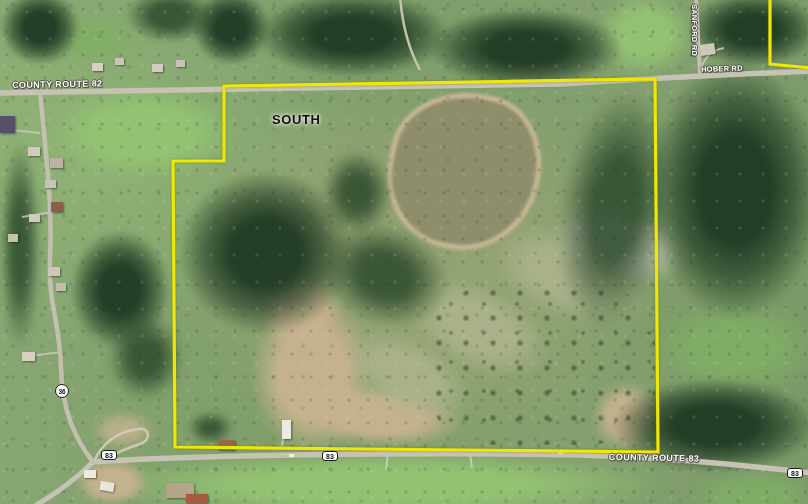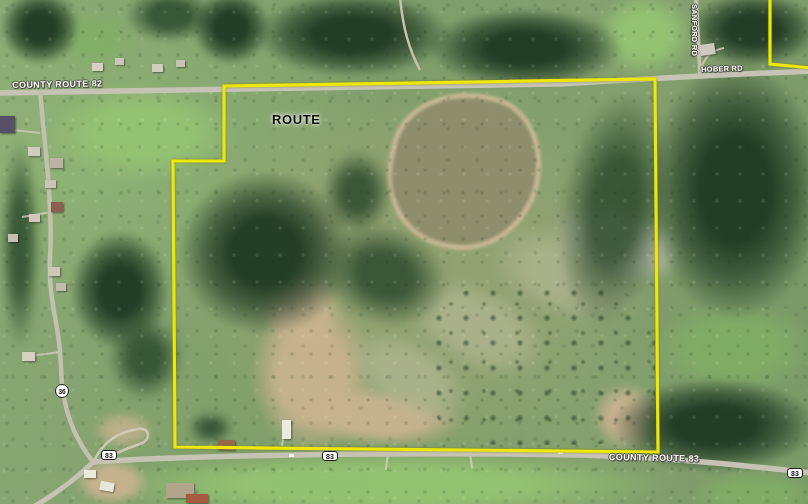--- a/index.html
+++ b/index.html
@@ -139,21 +139,21 @@
   <div class="house" style="left:186px;top:494px;width:22px;height:9px;background:#a65b41;"></div>
   <div class="house" style="left:84px;top:470px;width:12px;height:8px;background:#eceadd;"></div>
   <div class="house" style="left:100px;top:482px;width:14px;height:9px;background:#e8e6da;transform:rotate(10deg);"></div>
 
   <svg id="boundary-svg" class="layer" width="808" height="504" viewBox="0 0 808 504">
       <polygon points="224,86 655,79 658,452 175,447 173,161 224,161" class="bnd" stroke="#ede70a"></polygon>
       <polyline points="770,-4 770,64 812,68" class="bnd" stroke="#ede70a"></polyline>
     </svg>
 
   <div id="label-layer">
-    <div class="area-label" style="left:272px;top:112px;">ROUTE</div>
+    <div class="area-label" style="left:272px;top:112px;">SOUTH</div>
   <div class="road-label" style="left: 12px; top: 80px; transform: rotate(-1deg);">COUNTY ROUTE 82</div>
       <div class="road-label sm" style="left: 701px; top: 65px; transform: rotate(-2deg);">HOBER RD</div>
       <div class="road-label sm" style="left: 699px; top: 4px; transform: rotate(90deg);">SANFORD RD</div>
       <div class="road-label" style="left: 609px; top: 452px; transform: rotate(1deg);">COUNTY ROUTE 83</div>
       <div class="shield pill" style="left: 101px; top: 450px;">83</div>
       <div class="shield pill" style="left: 322px; top: 451px;">83</div>
       <div class="shield pill" style="left: 787px; top: 468px;">83</div>
       <div class="shield circle" style="left: 55px; top: 384px;">36</div>
     </div>
 

